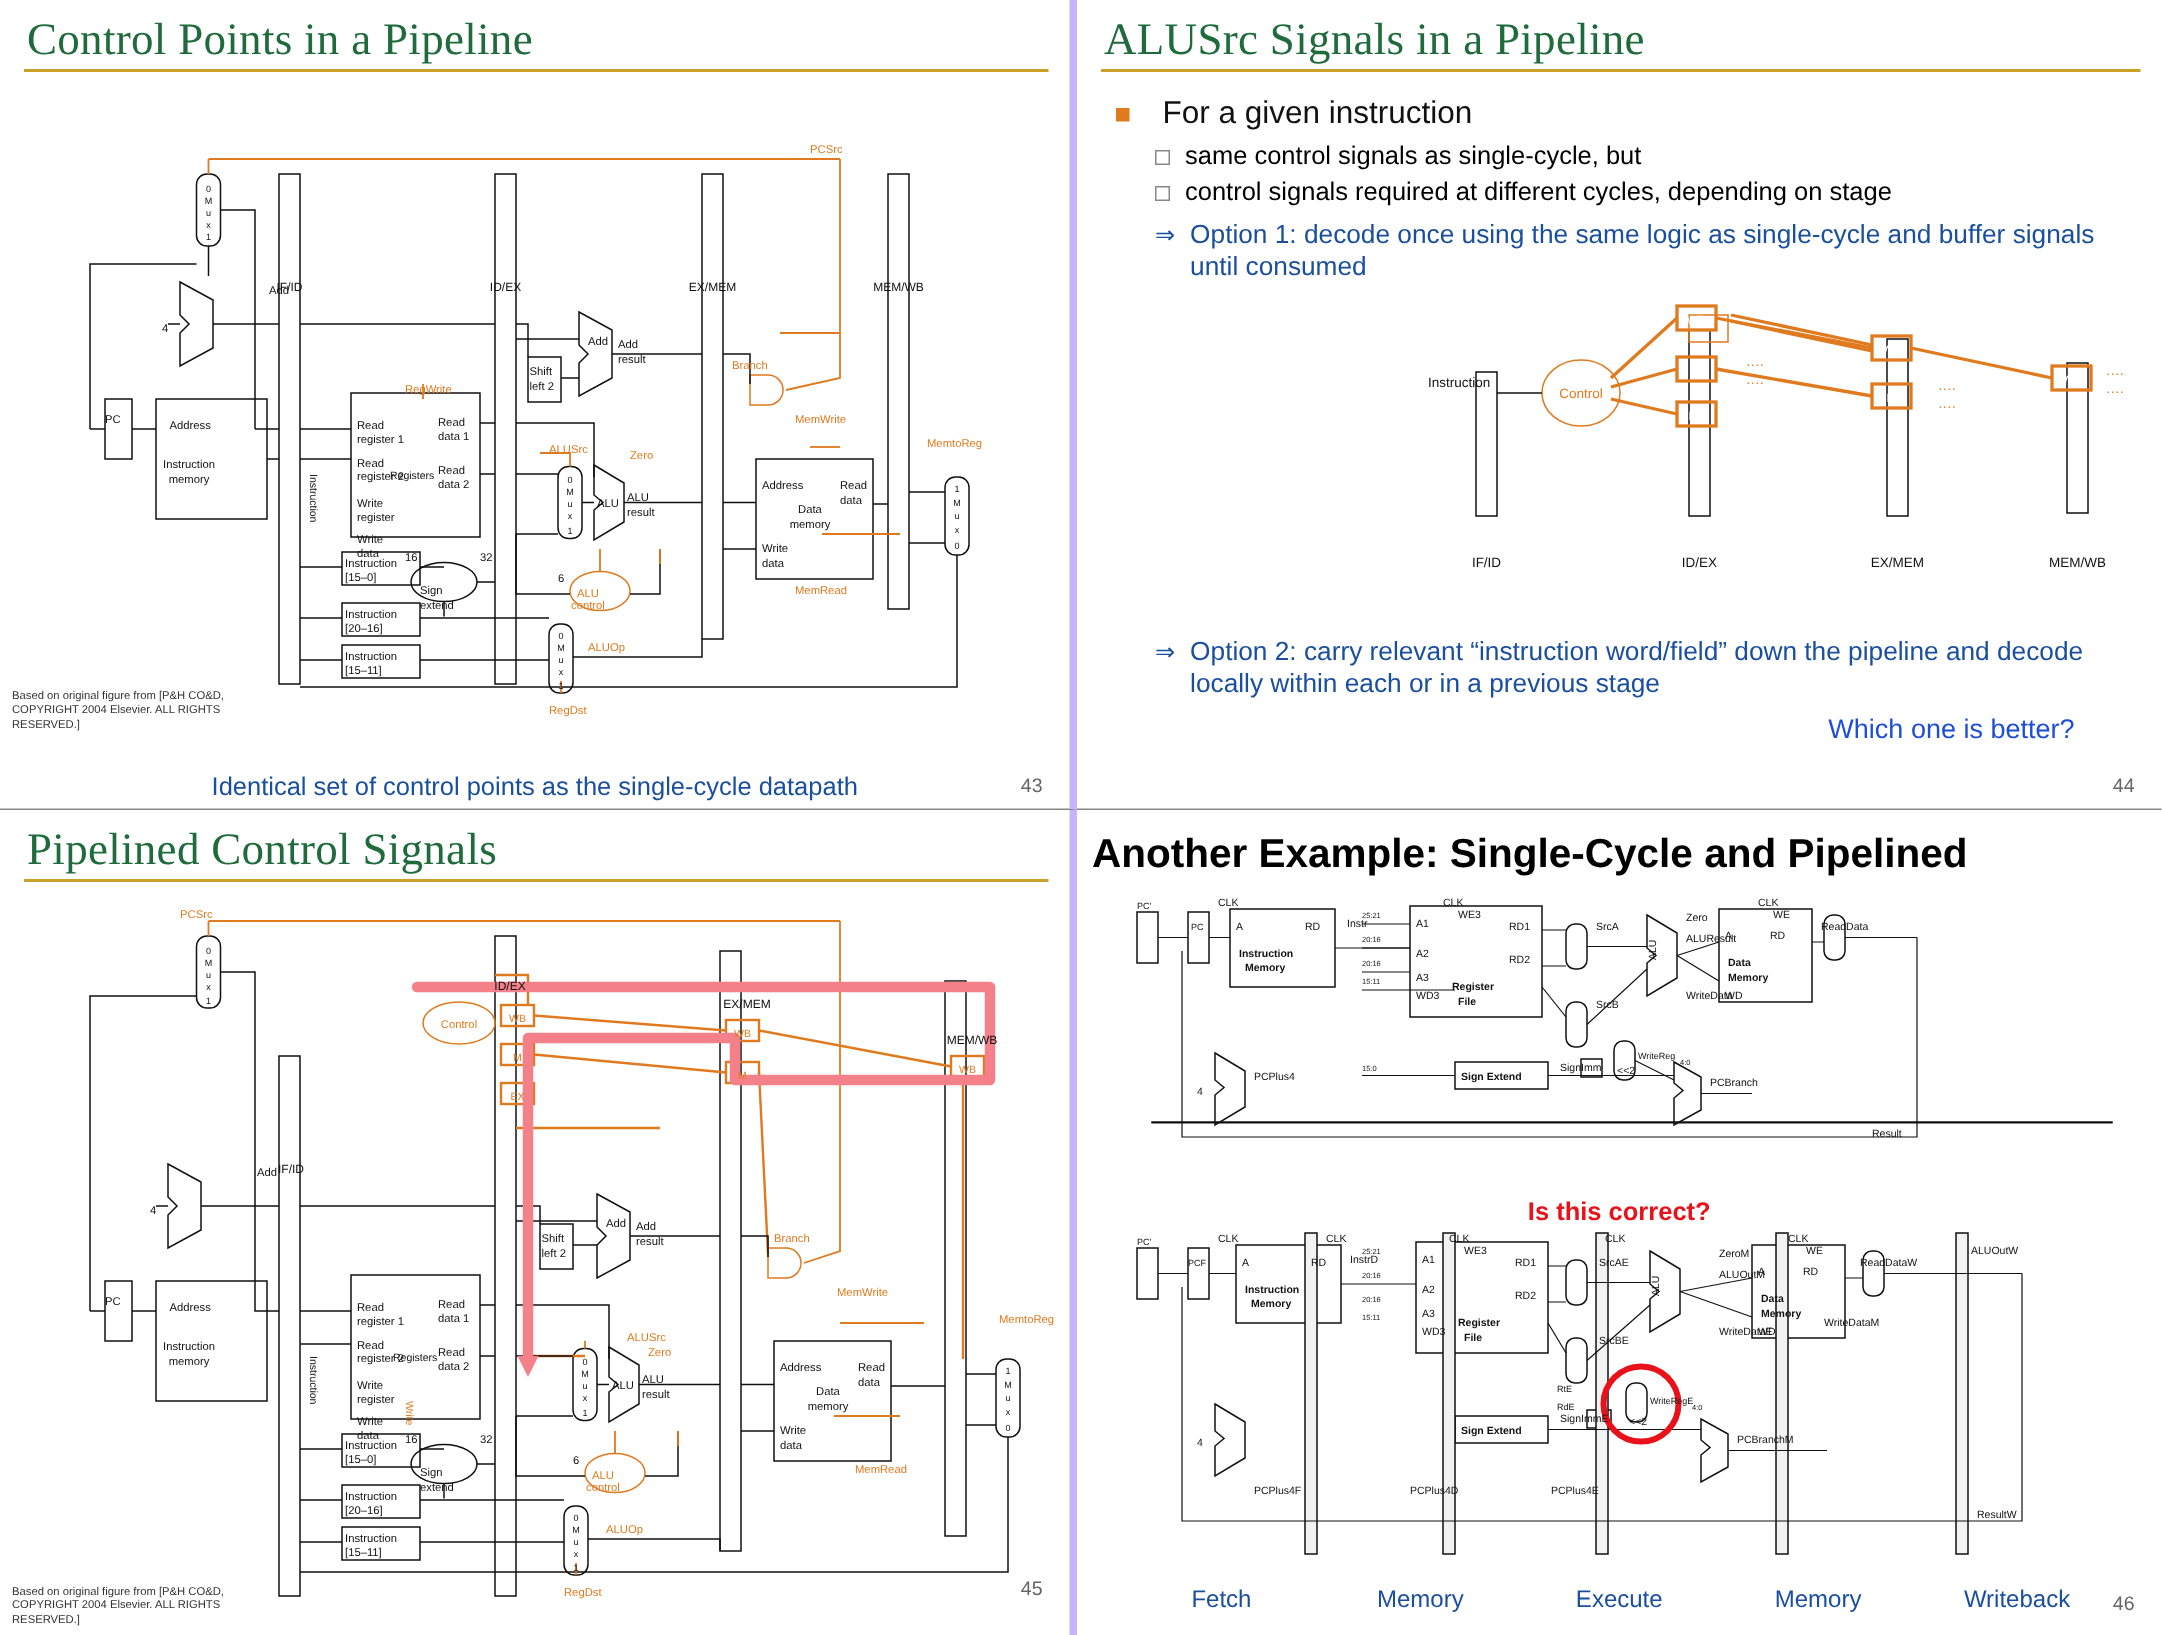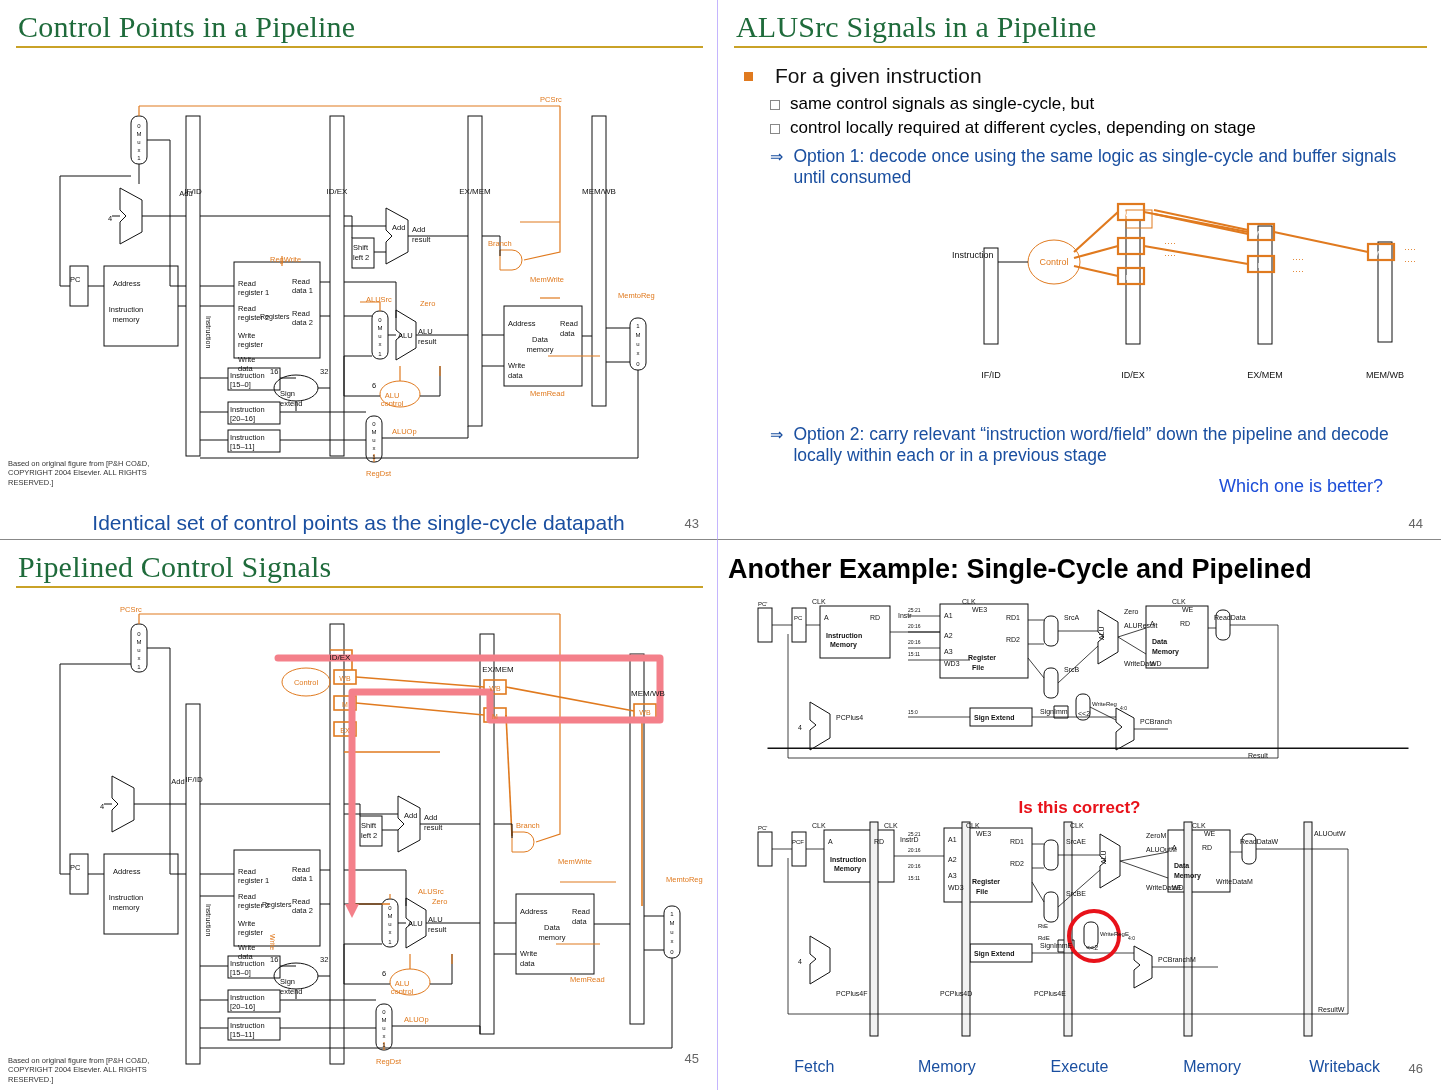--- a/index.html
+++ b/index.html
@@ -1,27 +1,27 @@
 <!DOCTYPE html>
 <html><head>
 <meta charset="utf-8">
 <style>
   html,body{margin:0;padding:0;background:#fff;}
   body{width:1441px;height:1090px;font-family:"Liberation Sans",sans-serif;overflow:hidden;}
   .grid{display:grid;grid-template-columns:718px 723px;grid-template-rows:540px 550px;width:1441px;height:1090px;}
-  .slide{position:relative;overflow:hidden;box-sizing:border-box;border-right:1px solid #c4b5fd;border-bottom:1px solid #888;background:#fff;}
+  .slide{position:relative;overflow:hidden;box-sizing:border-box;border-right:5px solid #c4b5fd;border-bottom:1px solid #888;background:#fff;}
   .slide:nth-child(2),.slide:nth-child(4){border-right:none;}
   .slide:nth-child(3),.slide:nth-child(4){border-bottom:none;}
 
   .title-serif{font-family:"Liberation Serif",serif;font-size:30px;color:#1f6b3b;padding:10px 0 2px 18px;letter-spacing:.2px;}
   .title-bold{font-family:"Liberation Sans",sans-serif;font-weight:bold;font-size:27px;color:#000;text-align:left;padding:14px 10px 4px 10px;}
   .rule{height:2px;background:#c9a227;margin:0 14px 6px 16px;}
 
   .pagenum{position:absolute;right:18px;bottom:8px;font-size:13px;color:#666;}
-  .caption{position:absolute;left:0;right:0;bottom:4px;text-align:center;color:#1a4fa0;font-size:21px;}
+  .caption{position:absolute;left:0;right:0;bottom:4px;text-align:center;color:#1a4fa0;font-size:17px;}
   .attrib{position:absolute;left:8px;font-size:7.5px;color:#333;line-height:1.25;}
 
   .bullets{padding:6px 18px 0 26px;font-size:19px;color:#111;}
   .b1{display:flex;gap:22px;align-items:flex-start;margin:4px 0 6px 0;font-size:21px;}
   .sq{width:9px;height:9px;background:#e07a1f;margin-top:8px;flex:none;}
   .b2{display:flex;gap:10px;align-items:flex-start;margin:4px 0 4px 26px;font-size:17px;color:#000000;}
   .hollow{width:8px;height:8px;border:1.5px solid #888;margin-top:6px;flex:none;}
   .b3{display:flex;gap:10px;align-items:flex-start;margin:8px 0 4px 26px;font-size:17.5px;color:#1a4fa0;}
   .arr{flex:none;margin-top:1px;color:#1a4fa0;font-size:16px;}
   .which{text-align:right;margin:10px 40px 0 0;font-size:18px;color:#1d4ed8;}
@@ -242,21 +242,21 @@
       <div class="b1">
         <span class="sq"></span>
         <span>For a given instruction</span>
       </div>
       <div class="b2">
         <span class="hollow"></span>
         <span>same control signals as single-cycle, but</span>
       </div>
       <div class="b2">
         <span class="hollow"></span>
-        <span>control locally required at different cycles, depending on stage</span>
+        <span>control signals required at different cycles, depending on stage</span>
       </div>
       <div class="b3">
         <span class="arr">⇒</span>
         <span>Option 1: decode once using the same logic as single-cycle and buffer signals until consumed</span>
       </div>
     </div>
 
     <div class="dg" style="left:230px;top:200px;">
       <svg width="480" height="200" viewBox="0 0 480 200">
         <g fill="none" stroke="#111" stroke-width="1">

